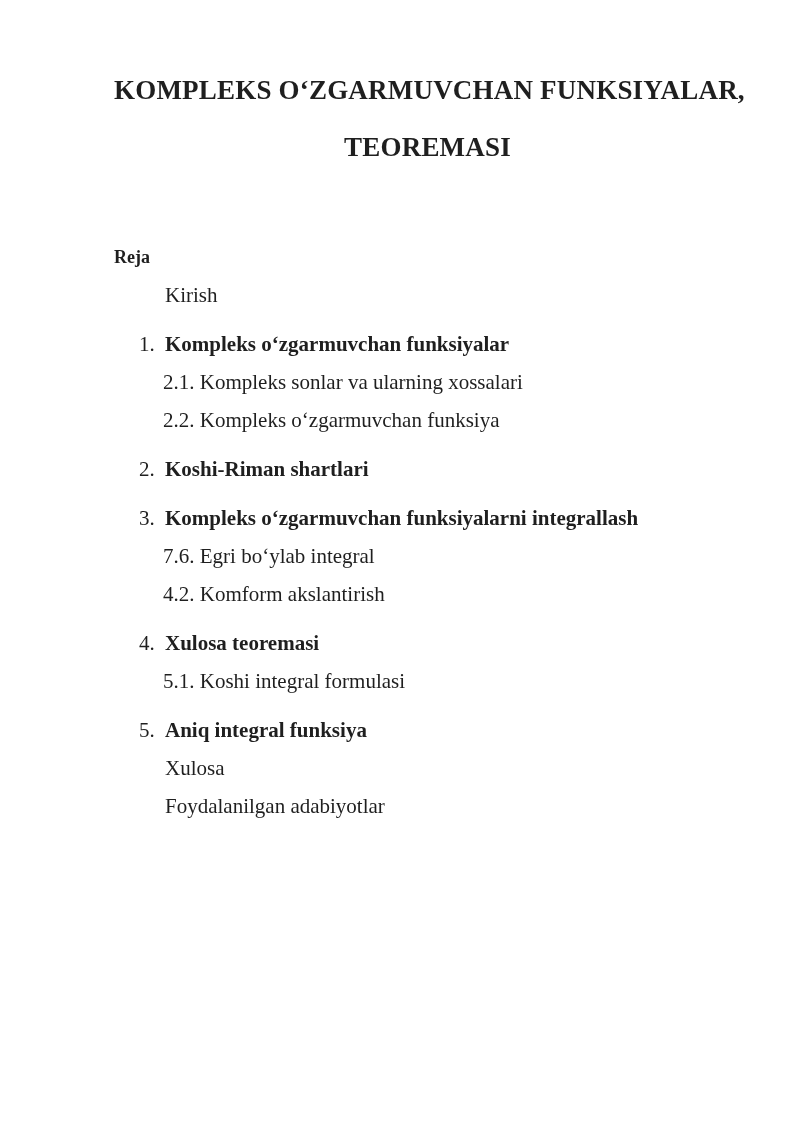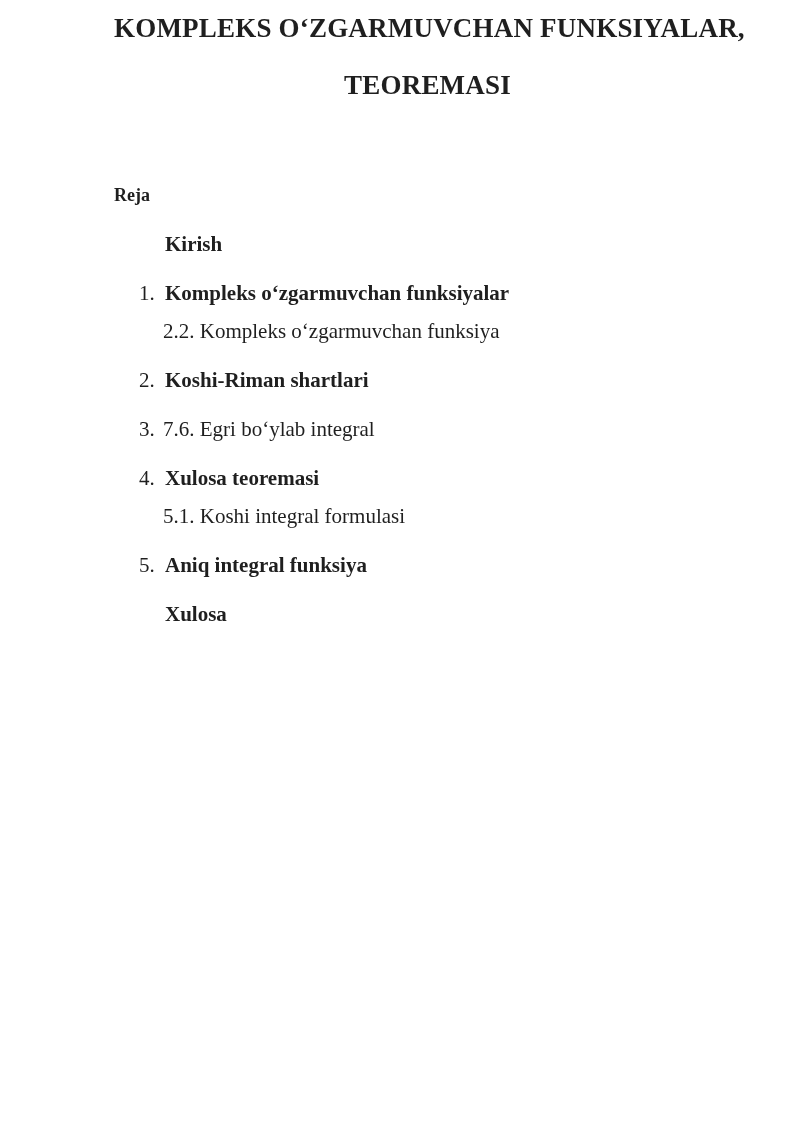--- a/index.html
+++ b/index.html
@@ -8,20 +8,21 @@
     position: relative;
     width: 800px;
     height: 1131px;
     margin: 0 auto;
     background: #ffffff;
     color: #1f1f1f;
     font-family: "Liberation Serif", "DejaVu Serif", serif;
     overflow: hidden;
   }
   .title {
+    padding-top: 62px;
     margin-left: 114px;
     margin-right: 59px;
     text-align: center;
     font-size: 27px;
     font-weight: 700;
     line-height: 57px;
     letter-spacing: 0.2px;
   }
   .title-line { display: block; white-space: nowrap; }
   .outline {
@@ -34,23 +35,22 @@
     font-weight: 700;
     line-height: 38px;
   }
   .entry {
     position: relative;
     font-size: 21px;
     line-height: 38px;
     white-space: nowrap;
   }
   .entry.heading {
-    margin-top: 11px;
     margin-left: 51px;
-    font-weight: 700;
+    font-weight: 400;
   }
   .entry.numbered {
     margin-top: 11px;
     padding-left: 51px;
     font-weight: 700;
   }
   .entry.numbered .num {
     position: absolute;
     left: 25px;
     top: 0;
@@ -69,24 +69,27 @@
   <h1 class="title">
     <span class="title-line">KOMPLEKS O‘ZGARMUVCHAN FUNKSIYALAR,</span>
     <span class="title-line">TEOREMASI</span>
   </h1>
 
   <div class="outline">
     <p class="outline-heading">Reja</p>
     <div>
         <div class="entry heading"><span class="label">Kirish</span></div>
         <div class="entry numbered"><span class="num">1.</span><span class="label">Kompleks o‘zgarmuvchan funksiyalar</span></div>
+        <div class="entry sub"><span class="label">2.1. Kompleks sonlar va ularning xossalari</span></div>
         <div class="entry sub"><span class="label">2.2. Kompleks o‘zgarmuvchan funksiya</span></div>
         <div class="entry numbered"><span class="num">2.</span><span class="label">Koshi-Riman shartlari</span></div>
-        <div class="entry numbered"><span class="num">3.</span></div>
+        <div class="entry numbered"><span class="num">3.</span><span class="label">Kompleks o‘zgarmuvchan funksiyalarni integrallash</span></div>
         <div class="entry sub"><span class="label">7.6. Egri bo‘ylab integral</span></div>
+        <div class="entry sub"><span class="label">4.2. Komform akslantirish</span></div>
         <div class="entry numbered"><span class="num">4.</span><span class="label">Xulosa teoremasi</span></div>
         <div class="entry sub"><span class="label">5.1. Koshi integral formulasi</span></div>
         <div class="entry numbered"><span class="num">5.</span><span class="label">Aniq integral funksiya</span></div>
         <div class="entry heading"><span class="label">Xulosa</span></div>
+        <div class="entry heading"><span class="label">Foydalanilgan adabiyotlar</span></div>
       </div>
   </div>
 
 </div>
 
 </body></html>

